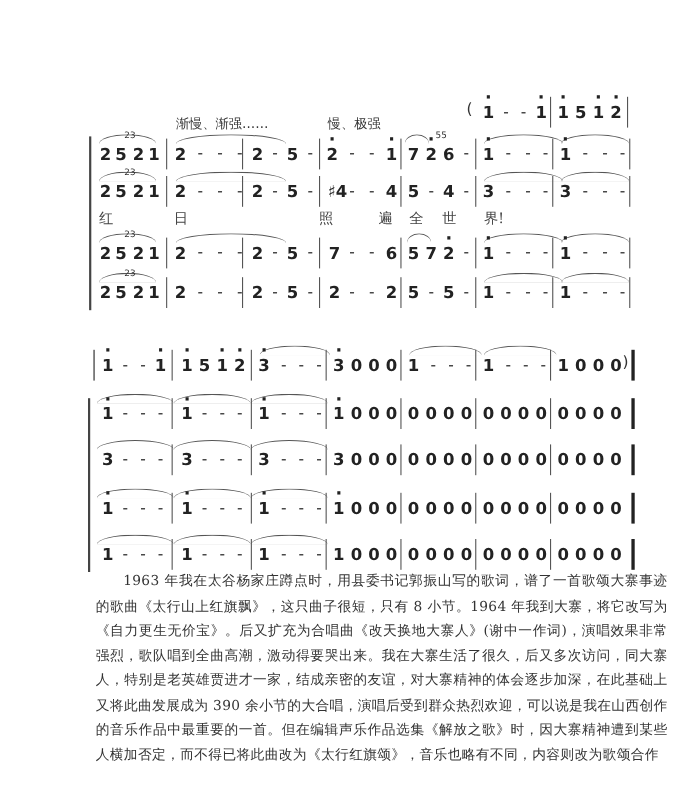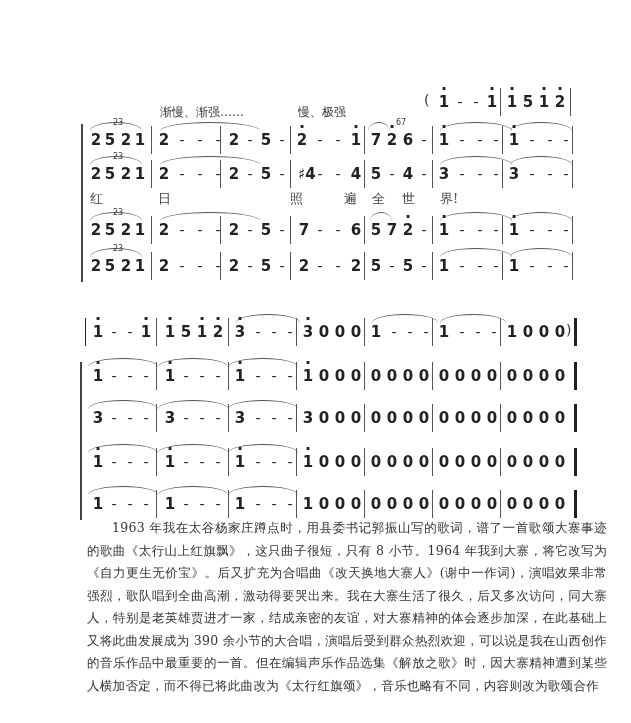--- a/index.html
+++ b/index.html
@@ -69,21 +69,21 @@
         <span class="dash" style="left:276px;">-</span>
       <span class="barline" style="left:290px;"></span>
       <span class="note dot-above" style="left:296px;">2</span>
         <span class="dash" style="left:314px;">-</span>
         <span class="dash" style="left:332px;">-</span>
         <span class="note dot-above" style="left:350px;">1</span>
       <span class="barline" style="left:364px;"></span>
       <span class="slur" style="left:368px;width:22px;"></span>
       <span class="note" style="left:370px;">7</span>
         <span class="note dot-above" style="left:386px;">2</span>
-        <span class="grace" style="left:396px;">67</span>
+        <span class="grace" style="left:396px;">55</span>
         <span class="note" style="left:402px;">6</span>
         <span class="dash" style="left:418px;">-</span>
       <span class="barline" style="left:432px;"></span>
       <span class="slur" style="left:440px;width:72px;"></span>
       <span class="note dot-above" style="left:438px;">1</span>
         <span class="dash" style="left:456px;">-</span>
         <span class="dash" style="left:474px;">-</span>
         <span class="dash" style="left:490px;">-</span>
       <span class="barline" style="left:502px;"></span>
       <span class="slur" style="left:510px;width:62px;"></span>

